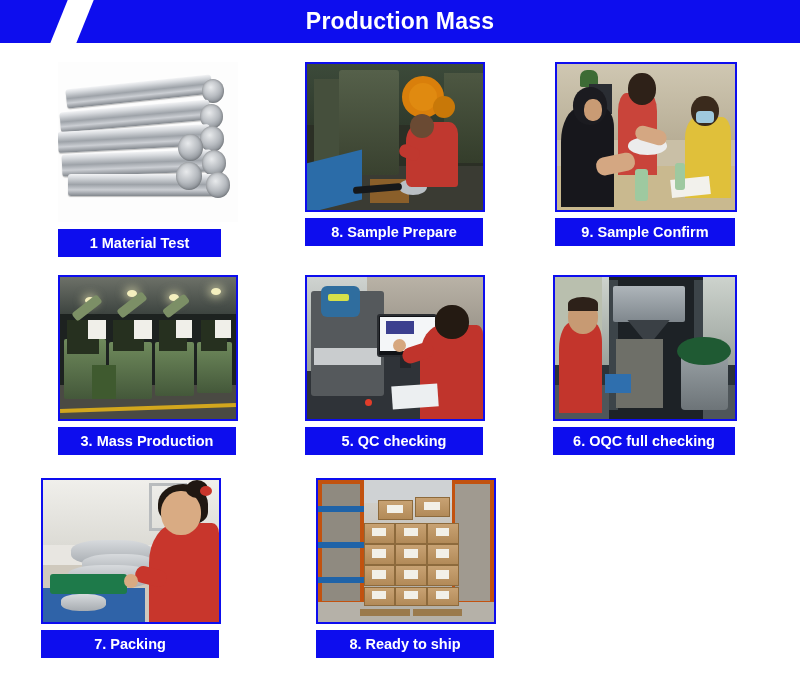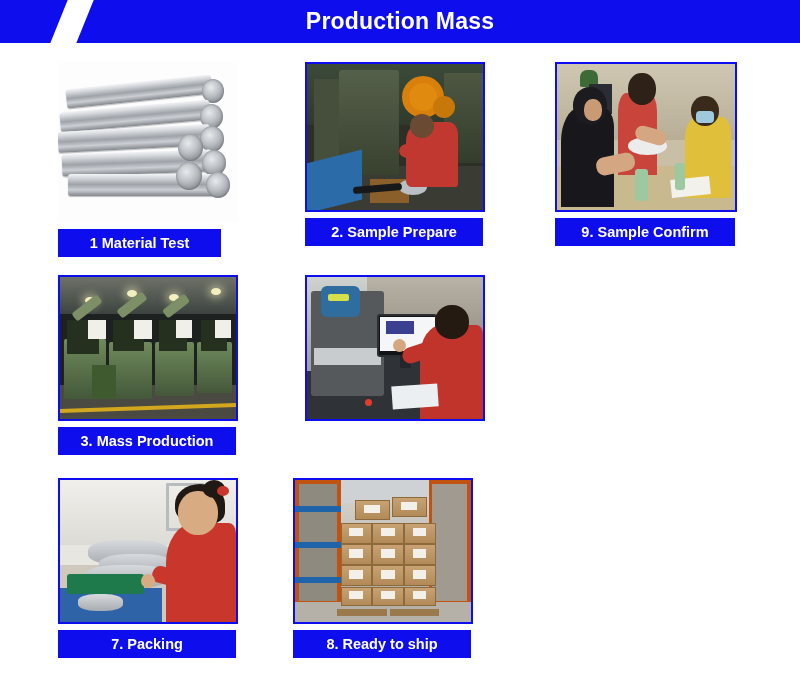--- a/index.html
+++ b/index.html
@@ -238,21 +238,21 @@
           <div class="wheel2"></div>
         <div class="tarp"></div>
         <div class="crate"></div>
           <div class="bowl"></div>
           <div class="hose"></div>
         <div class="worker-body"></div>
           <div class="worker-head"></div>
           <div class="arm"></div>
       </div>
     </div>
-    <div class="caption" style="top:156px;width:178px;height:28px;">2. Sample Prepare</div>
+    <div class="caption" style="top:156px;width:178px;height:28px;">8. Sample Prepare</div>
   </div>
 
   <div class="cell" style="left:555px;top:19px;width:182px;height:200px;">
     <div class="photo bordered" style="width:182px;height:150px;">
       <div class="scene s3">
         <div class="bg"></div>
           <div class="plant"></div>
           <div class="mon"></div>
         <div class="table"></div>
         <div class="p2-body"></div>
@@ -319,24 +319,47 @@
           <div class="chart"></div>
         <div class="stand"></div>
         <div class="worker-body"></div>
           <div class="worker-head"></div>
         <div class="arm"></div>
           <div class="hand"></div>
         <div class="papers"></div>
           <div class="led"></div>
       </div>
     </div>
-  </div>
-
-
-  <div class="cell" style="left:58px;top:435px;width:184px;height:200px;text-decoration:underline;">
+    <div class="caption" style="top:152px;width:178px;height:28px;">5. QC checking</div>
+  </div>
+
+  <div class="cell" style="left:553px;top:232px;width:184px;height:200px;">
+    <div class="photo bordered" style="width:184px;height:146px;">
+      <div class="scene s6">
+        <div class="wall"></div>
+          <div class="wall2"></div>
+          <div class="floor"></div>
+        <div class="frame"></div>
+        <div class="post"></div>
+          <div class="post2"></div>
+        <div class="hopper"></div>
+          <div class="funnel"></div>
+          <div class="cab"></div>
+        <div class="blue"></div>
+        <div class="sievebody"></div>
+          <div class="sieve"></div>
+        <div class="worker-body"></div>
+          <div class="worker-head"></div>
+          <div class="hair"></div>
+      </div>
+    </div>
+    <div class="caption" style="top:152px;width:182px;height:28px;">6. OQC full checking</div>
+  </div>
+
+  <div class="cell" style="left:41px;top:435px;width:184px;height:200px;text-decoration:underline;">
     <div class="photo bordered" style="width:180px;height:146px;">
       <div class="scene s7">
         <div class="wall"></div>
           <div class="shelf"></div>
         <div class="bench"></div>
           <div class="bluetable"></div>
         <div class="pile" style="left:16%;top:42%;width:46%;height:18%;"></div>
         <div class="pile" style="left:22%;top:52%;width:42%;height:16%;"></div>
         <div class="pile" style="left:14%;top:60%;width:48%;height:16%;"></div>
         <div class="sealer"></div>
@@ -346,21 +369,21 @@
           <div class="worker-head"></div>
           <div class="bun"></div>
           <div class="tie"></div>
         <div class="arm"></div>
           <div class="hand"></div>
       </div>
     </div>
     <div class="caption" style="top:152px;width:178px;height:28px;">7. Packing</div>
   </div>
 
-  <div class="cell" style="left:293px;top:435px;width:180px;height:200px;">
+  <div class="cell" style="left:316px;top:435px;width:180px;height:200px;">
     <div class="photo bordered" style="width:180px;height:146px;">
       <div class="scene s8">
         <div class="bg"></div>
         <div class="ceil"></div>
         <div class="rackL"></div>
           <div class="rackLin"></div>
         <div class="beamL" style="top:18%;"></div>
         <div class="beamL" style="top:44%;"></div>
         <div class="beamL" style="top:68%;"></div>
         <div class="rackR"></div>

